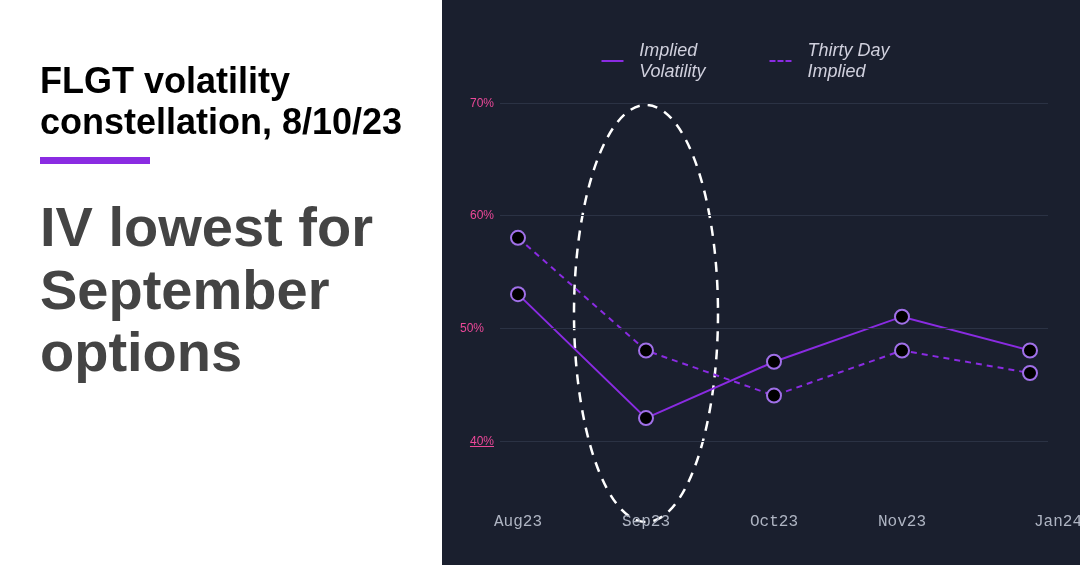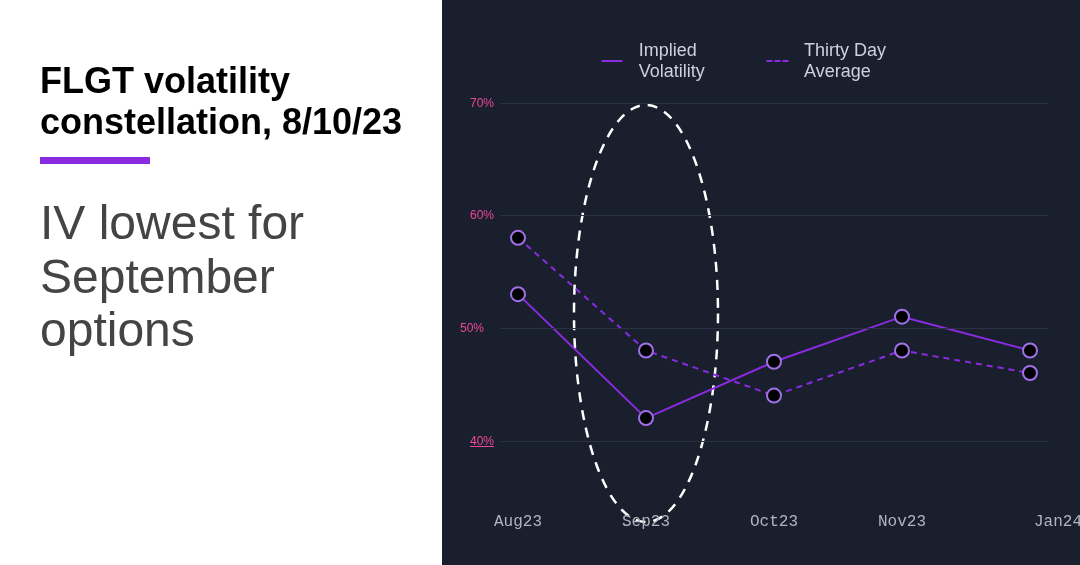--- a/index.html
+++ b/index.html
@@ -24,23 +24,23 @@
       line-height: 1.15;
       margin-bottom: 14px;
     }
     .divider {
       width: 110px;
       height: 7px;
       background: #8a2be2;
       margin-bottom: 32px;
     }
     .subtitle {
-      font-size: 48px;
+      font-size: 56px;
       color: #444;
-      font-weight: 400;
+      font-weight: 700;
       line-height: 1.12;
     }
     .chart-panel {
       flex: 1;
       background: #1a1f2e;
       position: relative;
       overflow: hidden;
     }
     .legend {
       position: absolute;
@@ -49,20 +49,21 @@
       transform: translateX(-50%);
       display: flex;
       gap: 30px;
       color: #d0d0dd;
       font-size: 18px;
     }
     .legend-item {
       display: flex;
       align-items: center;
       gap: 16px;
+      font-style: italic;
     }
     .legend-line {
       width: 28px;
       height: 0;
       border-top: 2px solid #8a2be2;
     }
     .legend-line.dashed {
       border-top: 2px dashed #8a2be2;
     }
     .chart-area {
@@ -131,21 +132,21 @@
 </div>
 
 <div class="chart-panel">
   <div class="legend">
     <div class="legend-item">
       <span class="legend-line"></span>
       <span>Implied Volatility</span>
     </div>
     <div class="legend-item">
       <span class="legend-line dashed"></span>
-      <span>Thirty Day Average</span>
+      <span>Thirty Day Implied</span>
     </div>
   </div>
 
   <div class="chart-area">
 
     <svg class="plot" preserveAspectRatio="none" viewBox="0 0 548 417">
         <ellipse cx="146" cy="233.52" rx="72" ry="208.5" class="highlight-ellipse"></ellipse>
         <path d="M 18 214.13513513513513 L 146 338.1081081081081 L 274 281.7567567567568 L 402 236.67567567567568 L 530 270.48648648648646" class="line-solid"></path>
         <circle cx="18" cy="214.13513513513513" r="7" class="pt-outer"></circle>
         <circle cx="146" cy="338.1081081081081" r="7" class="pt-outer"></circle>

